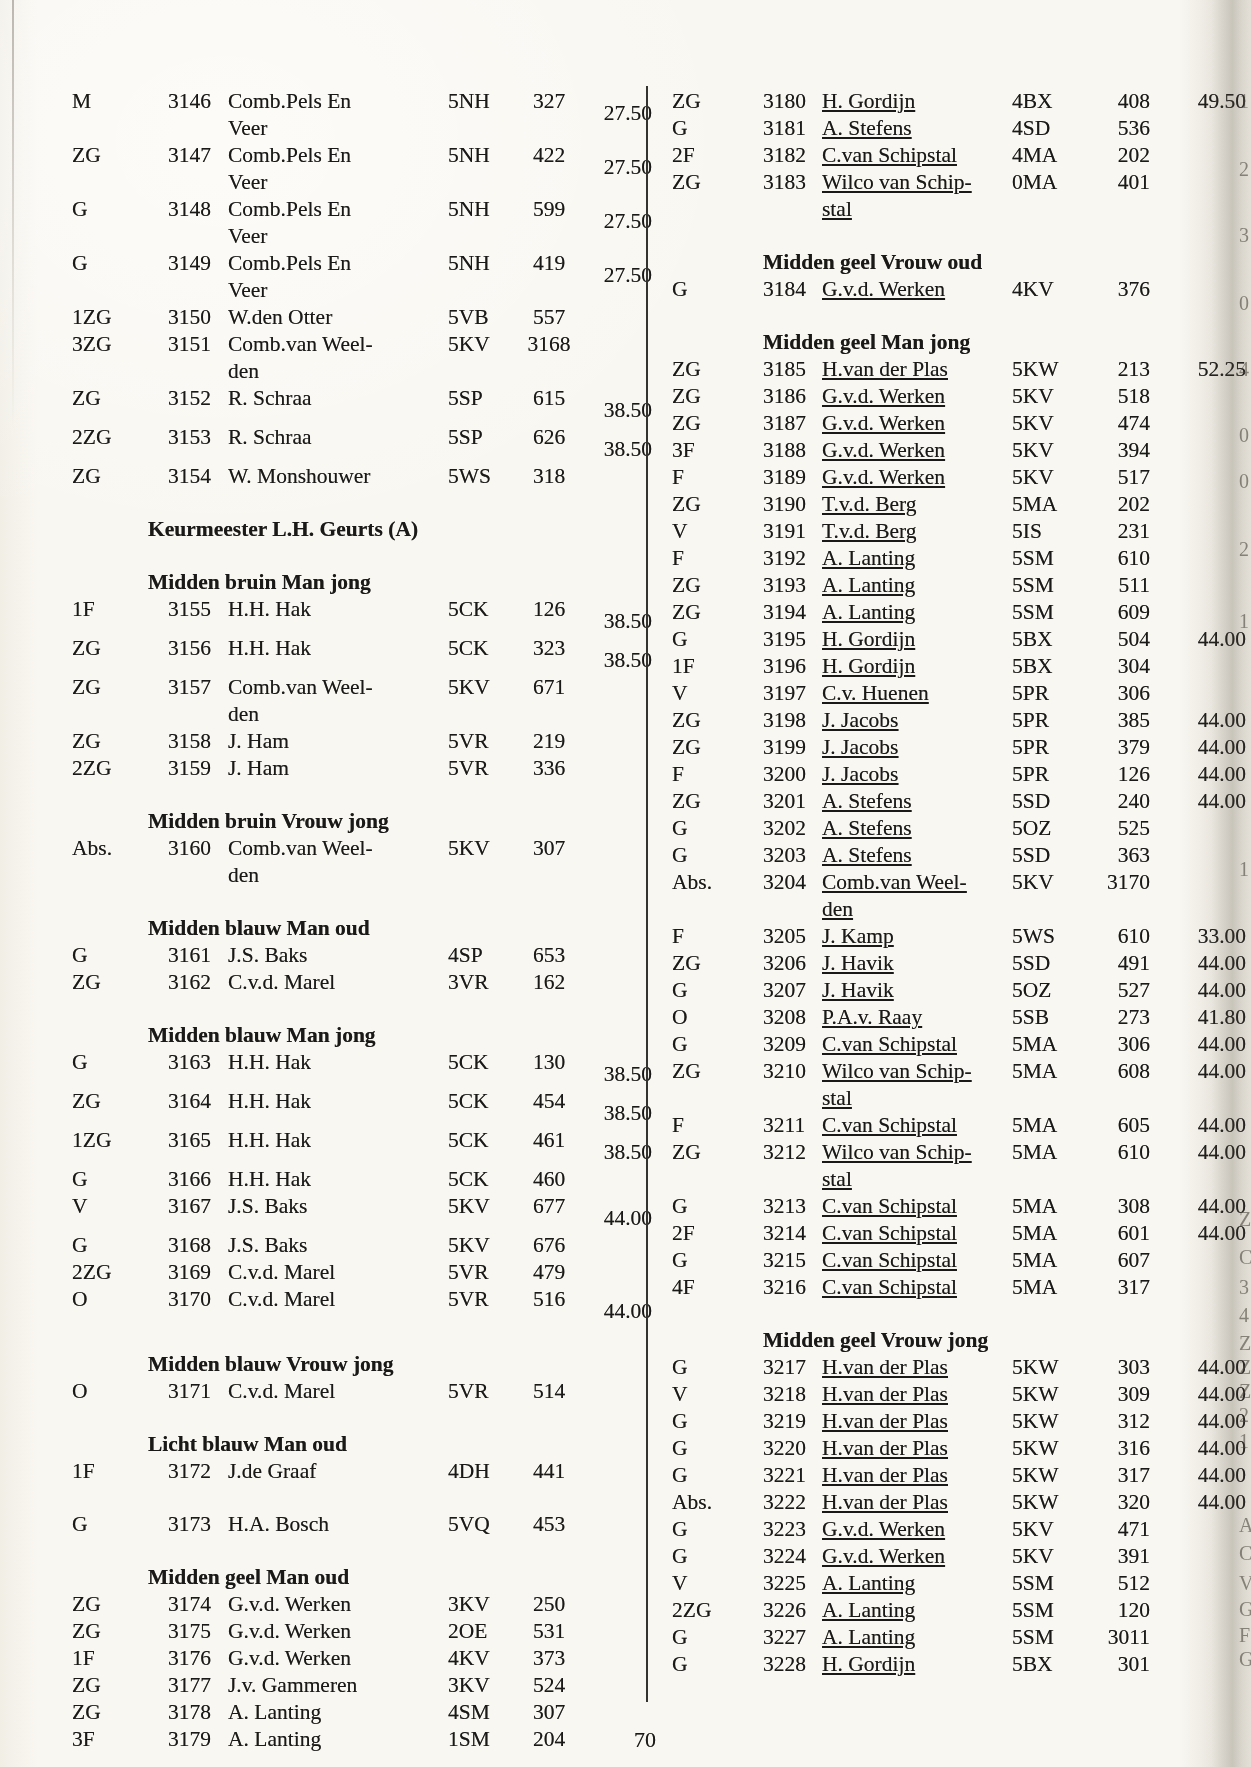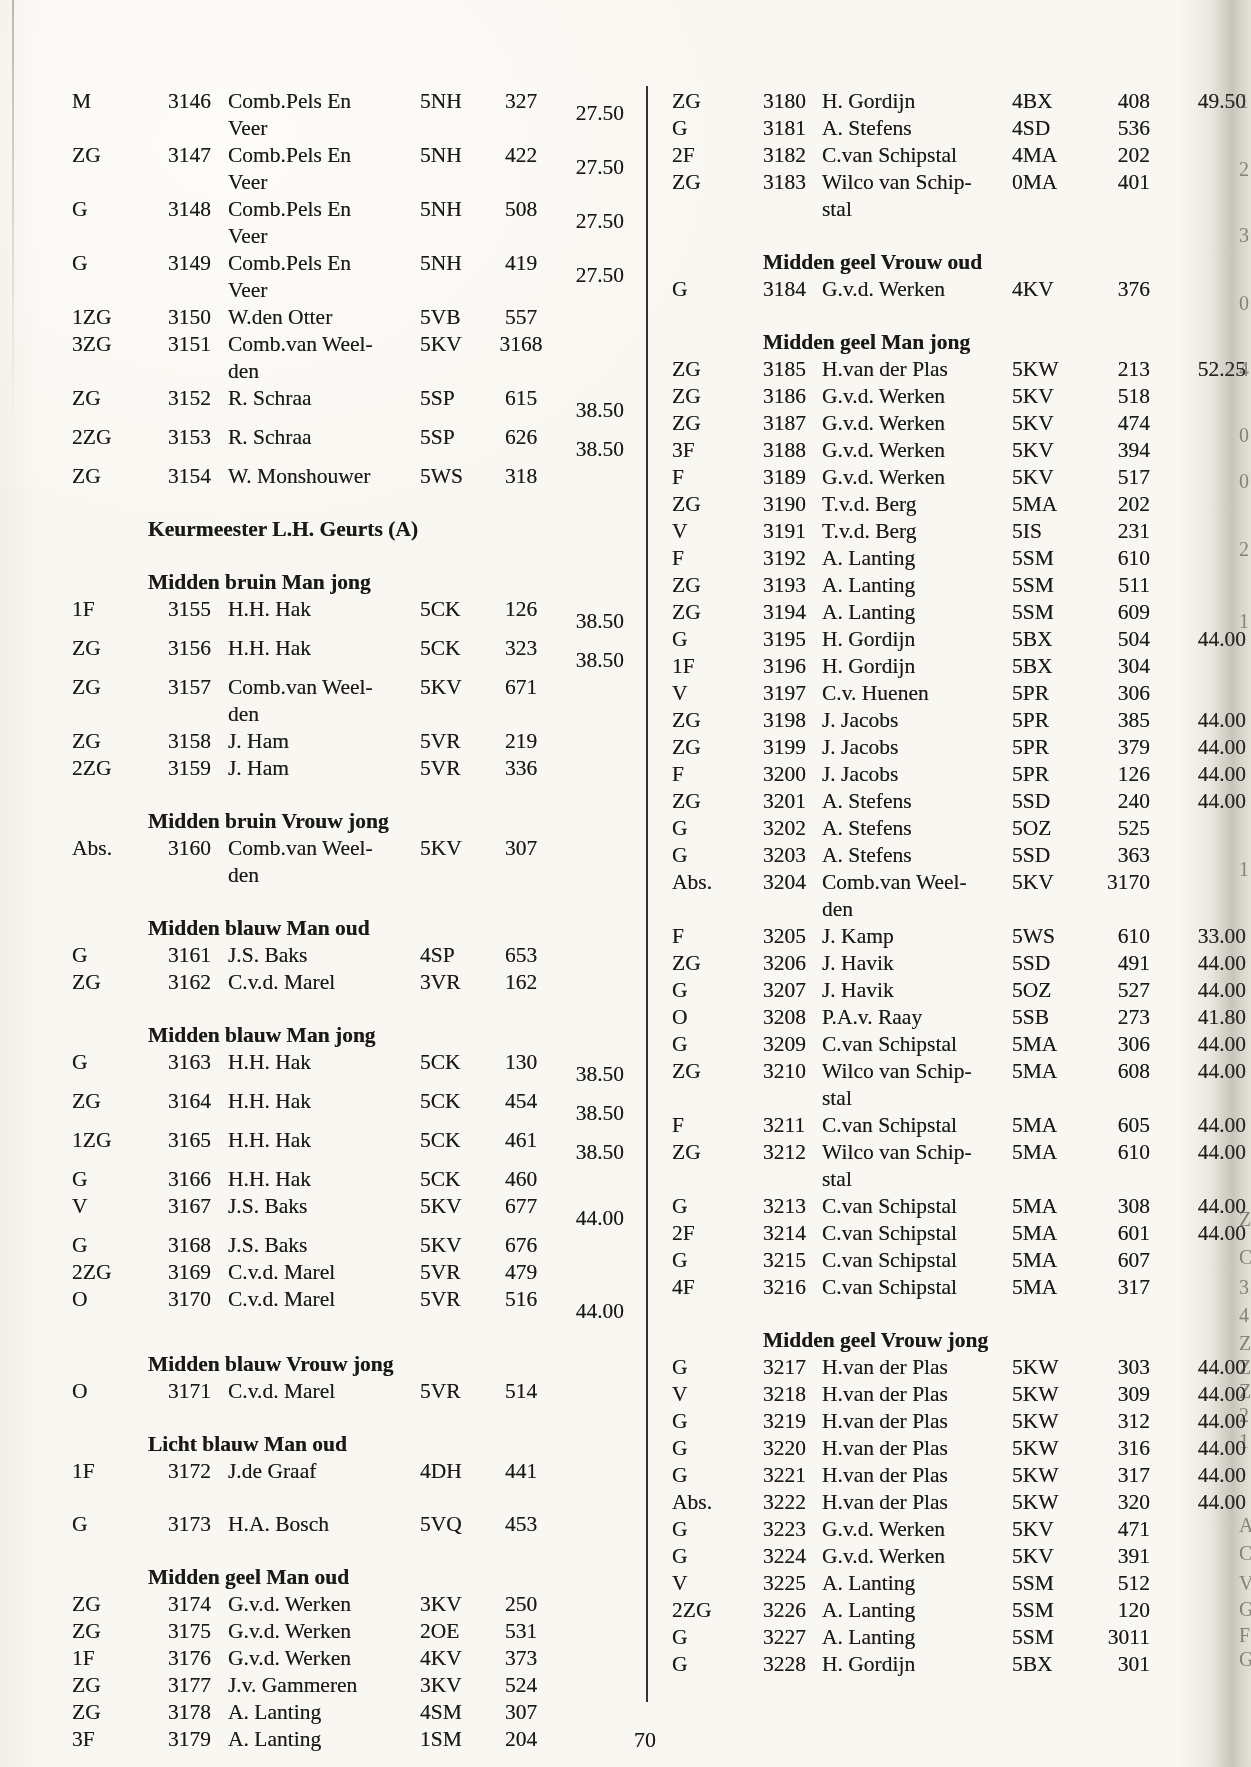--- a/index.html
+++ b/index.html
@@ -14,26 +14,26 @@
   }
   .col { position:absolute; top:88px; }
   .col-left  { left:72px;  width:552px; }
   .col-right { left:672px; width:574px; }
   .row { display:flex; align-items:flex-start; font-size:21.5px; line-height:27px;
          text-shadow:0 0 0.4px rgba(25,25,25,0.55); }
   .c { flex:none; white-space:nowrap; }
   .col-left  .award  { width:96px; }
   .col-left  .num    { width:60px; }
   .col-left  .name   { width:192px; }
-  .col-left  .ring   { width:70px; }
+  .col-left  .ring   { width:70px;margin-left:28px; }
   .col-left  .pigeon { width:62px; text-align:center; }
   .col-left  .price  { width:72px; text-align:right;margin-top:12px; }
   .col-right .award  { width:91px; }
   .col-right .num    { width:59px; }
-  .col-right .name   { width:190px; }
+  .col-right .name   { width:190px;text-decoration:underline; }
   .col-right .ring   { width:76px; }
   .col-right .pigeon { width:62px; text-align:right; }
   .col-right .price  { width:96px; text-align:right; }
   .name .nline { white-space:nowrap; line-height:27px; }
   .hdr { font-weight:bold; font-size:21.5px; line-height:27px;
          text-shadow:0 0 0.4px rgba(25,25,25,0.6); }
   .col-left  .hdr { margin-left:76px; }
   .col-right .hdr { margin-left:91px; }
   .gap { height:26px; }
   .divider { position:absolute; left:646px; top:86px; width:2px; height:1616px;
@@ -83,21 +83,21 @@
         <span class="c price">27.50</span>
       </div>
       <div class="row">
         <span class="c award">G</span>
         <span class="c num">3148</span>
         <span class="c name">
           <div class="nline">Comb.Pels En</div>
           <div class="nline">Veer</div>
         </span>
         <span class="c ring">5NH</span>
-        <span class="c pigeon">508</span>
+        <span class="c pigeon">599</span>
         <span class="c price">27.50</span>
       </div>
       <div class="row">
         <span class="c award">G</span>
         <span class="c num">3149</span>
         <span class="c name">
           <div class="nline">Comb.Pels En</div>
           <div class="nline">Veer</div>
         </span>
         <span class="c ring">5NH</span>

